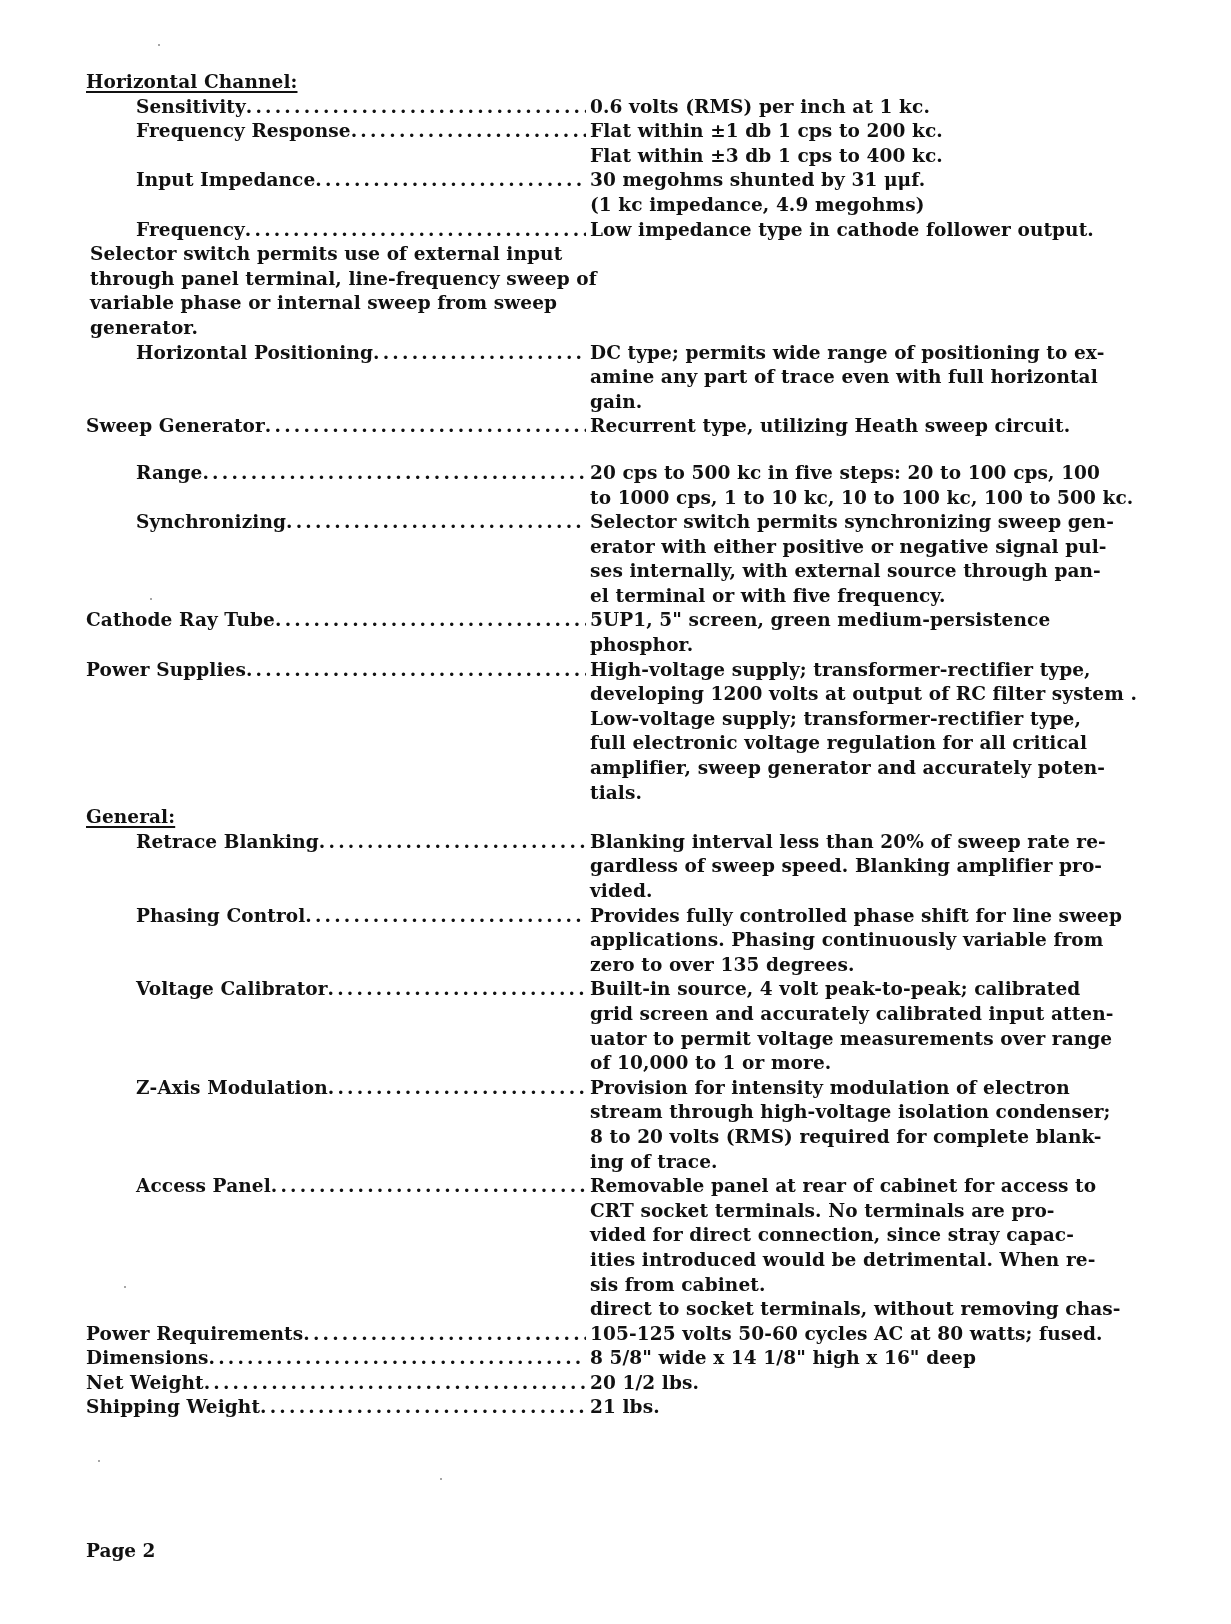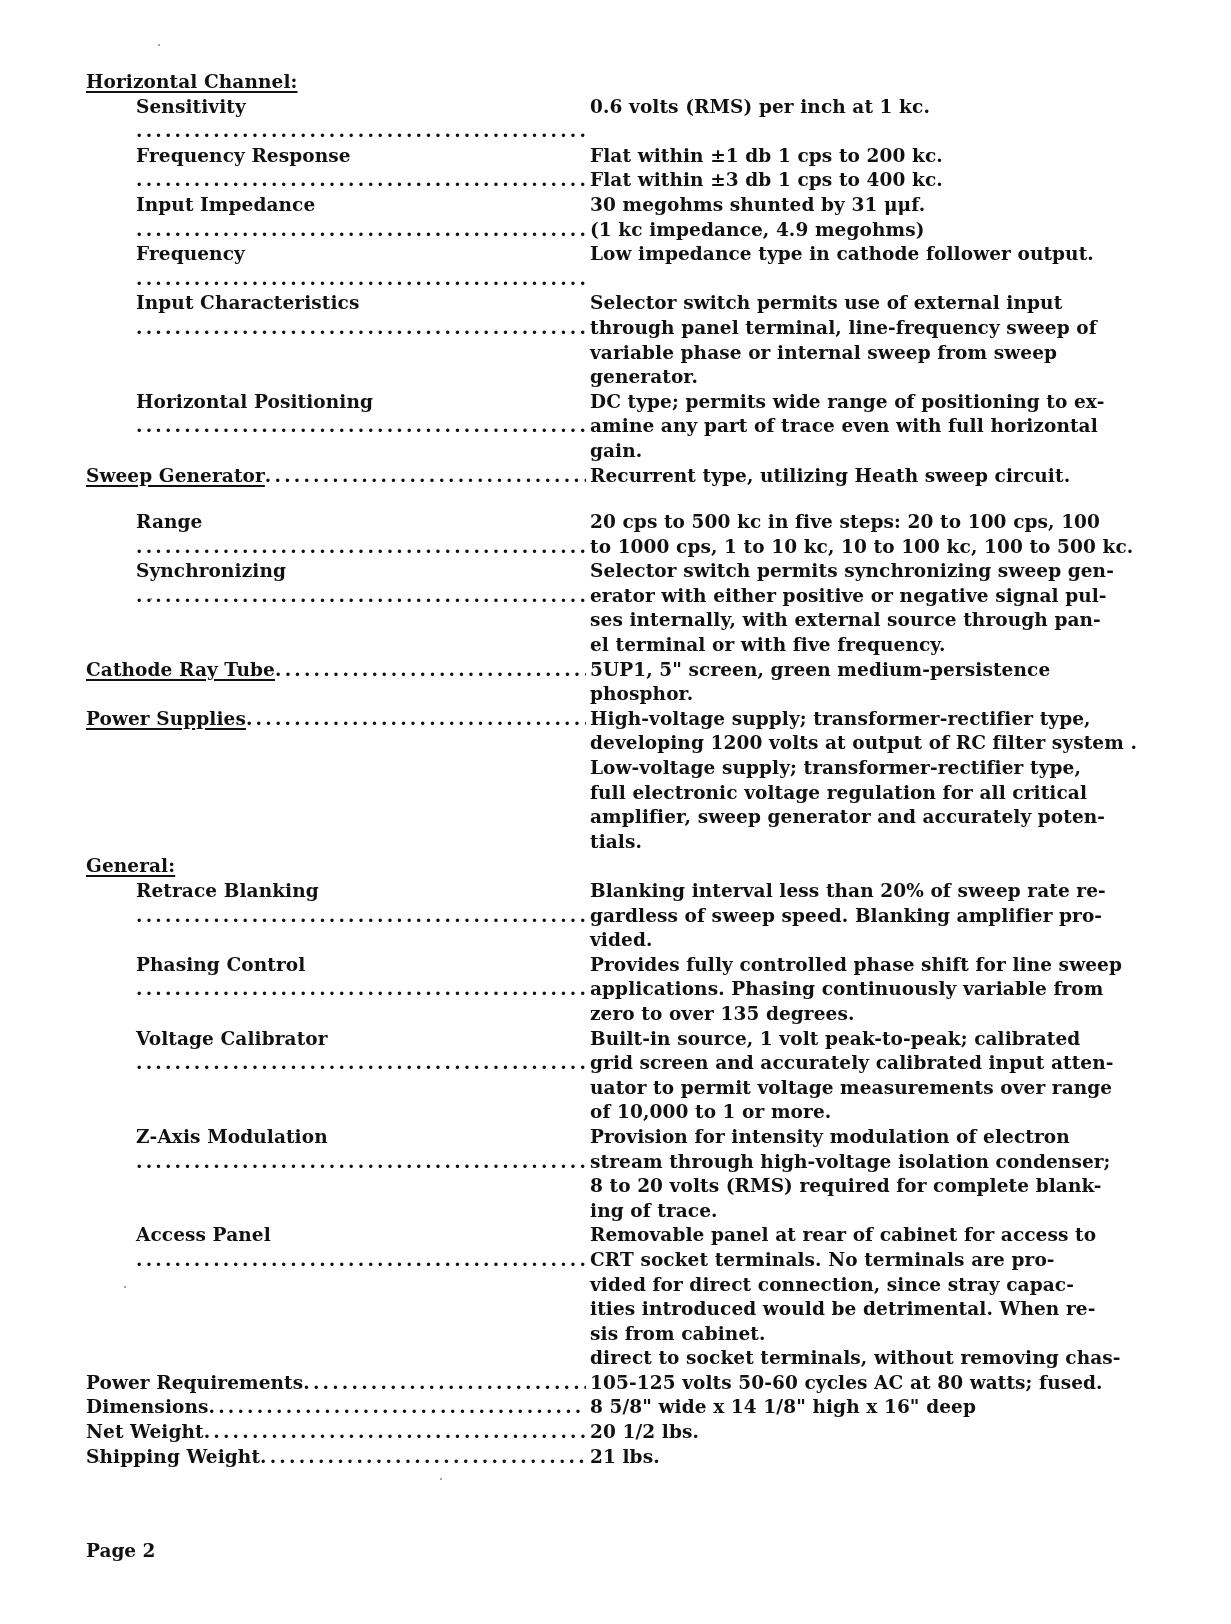--- a/index.html
+++ b/index.html
@@ -11,23 +11,23 @@
   .page { position: absolute; left: 0; top: 0; width: 1231px; height: 1624px; }
   .doc {
     position: absolute; left: 86px; top: 70px; width: 1070px;
     font-size: 18.5px; line-height: 24.6px; font-weight: bold;
     letter-spacing: 0.1px;
   }
   .row { display: flex; align-items: flex-start; }
   .label-cell {
     width: 500px; flex: 0 0 500px; display: flex; overflow: hidden; white-space: nowrap;
   }
-  .label-cell.indent1 { padding-left: 50px; width: 450px; flex-basis: 450px; flex-direction: column; }
+  .label-cell.indent1 { padding-left: 50px; width: 450px; flex-basis: 450px; }
   .label-cell .lbl { flex: 0 0 auto; }
-  .label-cell .lbl.ul { text-decoration: underline; text-decoration-thickness: 2px; text-underline-offset: 3px; }
+  .label-cell .lbl.ul { text-decoration-thickness: 2px; text-underline-offset: 3px; }
   .leader {
     flex: 1 1 auto; overflow: hidden; white-space: nowrap; letter-spacing: 3.2px;
   }
   .leader::after {
     content: "..........................................................................................................";
   }
   .value-cell { flex: 1 1 auto; padding-left: 4px; text-align: justify; }
   .value-cell .line { display: block; }
   .heading { margin: 0; }
   .heading .lbl { text-decoration: underline; text-decoration-thickness: 2px; text-underline-offset: 3px; }
@@ -84,24 +84,20 @@
       <div class="label-cell indent1">
           <span class="lbl">Frequency</span>
           <span class="leader"></span>
         </div>
       <div class="value-cell">
         <span class="line">Low impedance type in cathode follower output.</span>
       </div>
     </div>
 
     <div class="row">
-      <div class="label-cell indent1">
-          <span class="lbl">Input Characteristics</span>
-          <span class="leader"></span>
-        </div>
       <div class="value-cell">
         <span class="line">Selector switch permits use of external input</span>
         <span class="line">through panel terminal, line-frequency sweep of</span>
         <span class="line">variable phase or internal sweep from sweep</span>
         <span class="line">generator.</span>
       </div>
     </div>
 
     <div class="row">
       <div class="label-cell indent1">
@@ -203,21 +199,21 @@
         <span class="line">zero to over 135 degrees.</span>
       </div>
     </div>
 
     <div class="row">
       <div class="label-cell indent1">
           <span class="lbl">Voltage Calibrator</span>
           <span class="leader"></span>
         </div>
       <div class="value-cell">
-        <span class="line">Built-in source, 1 volt peak-to-peak; calibrated</span>
+        <span class="line">Built-in source, 4 volt peak-to-peak; calibrated</span>
         <span class="line">grid screen and accurately calibrated input atten-</span>
         <span class="line">uator to permit voltage measurements over range</span>
         <span class="line">of 10,000 to 1 or more.</span>
       </div>
     </div>
 
     <div class="row">
       <div class="label-cell indent1">
           <span class="lbl">Z-Axis Modulation</span>
           <span class="leader"></span>

